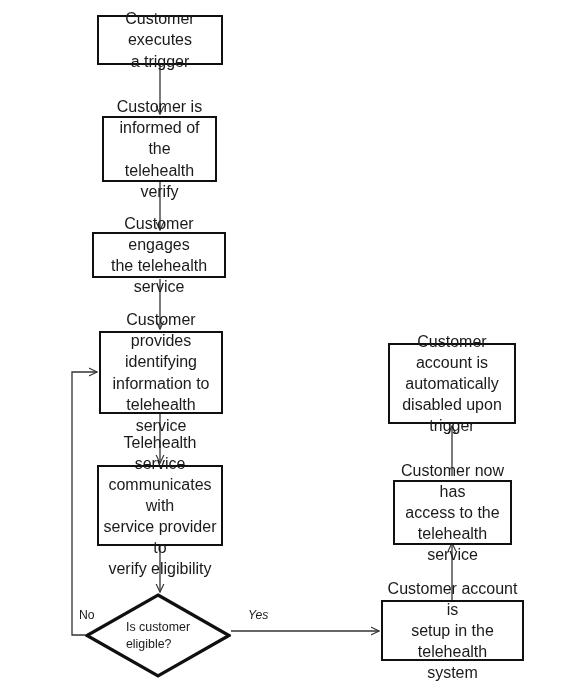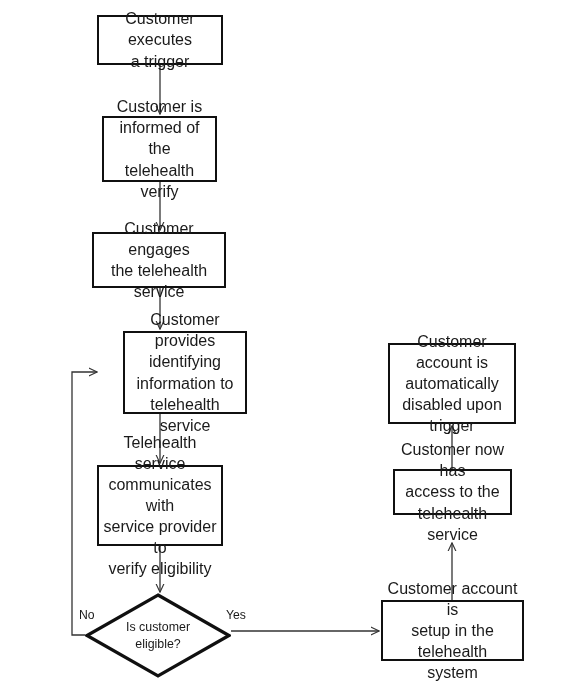--- a/index.html
+++ b/index.html
@@ -51,21 +51,20 @@
   }
   .decision .dec-label {
     position: absolute;
     left: 0;
     top: 0;
     width: 100%;
     height: 100%;
     display: flex;
     align-items: center;
     justify-content: center;
-    text-align: center;
     font-size: 12.4px;
     line-height: 1.32;
     color: #1a1a1a;
     white-space: pre-line;
   }
   .edge-label {
     position: absolute;
     font-size: 12.2px;
     color: #1a1a1a;
     z-index: 3;
@@ -107,26 +106,26 @@
     <span class="node-text">Customer executes
 a trigger</span>
   </div>
 
   <div class="node" style="left:102px; top:116px; width:115px; height:66px;">
     <span class="node-text">Customer is
 informed of the
 telehealth verify</span>
   </div>
 
-  <div class="node" style="left:92px; top:232px; width:134px; height:56px;">
+  <div class="node" style="left:92px; top:232px; width:134px; height:46px;">
     <span class="node-text">Customer engages
 the telehealth service</span>
   </div>
 
-  <div class="node" style="left:99px; top:331px; width:124px; height:83px;margin-left:24px;">
+  <div class="node" style="left:99px; top:331px; width:124px; height:83px;">
     <span class="node-text">Customer provides
 identifying
 information to
 telehealth service</span>
   </div>
 
   <div class="node" style="left:97px; top:465px; width:126px; height:81px;">
     <span class="node-text">Telehealth service
 communicates with
 service provider to
@@ -140,30 +139,30 @@
     <span class="dec-label">Is customer
 eligible?</span>
   </div>
 
   <div class="node" style="left:381px; top:600px; width:143px; height:61px;">
     <span class="node-text">Customer account is
 setup in the telehealth
 system</span>
   </div>
 
-  <div class="node" style="left:393px; top:469px; width:119px; height:46px;align-items:center;">
+  <div class="node" style="left:393px; top:480px; width:119px; height:65px;align-items:center;">
     <span class="node-text">Customer now has
 access to the
 telehealth service</span>
   </div>
 
   <div class="node" style="left:388px; top:343px; width:128px; height:81px;">
     <span class="node-text">Customer account is
 automatically
 disabled upon
 trigger</span>
   </div>
 
   <span class="edge-label" style="left:79px; top:608px;">No</span>
 
-  <span class="edge-label" style="left:226px; top:608px;">Yes</span>
+  <span class="edge-label" style="left:248px; top:608px;font-style:italic;">Yes</span>
 
 </div>
 
 </body></html>

